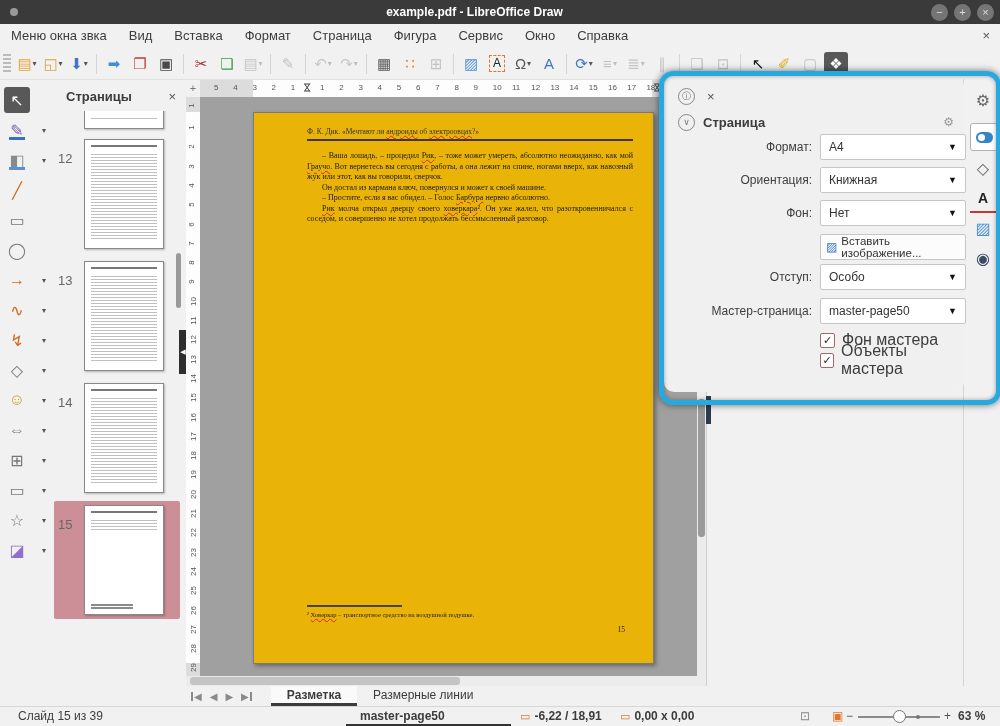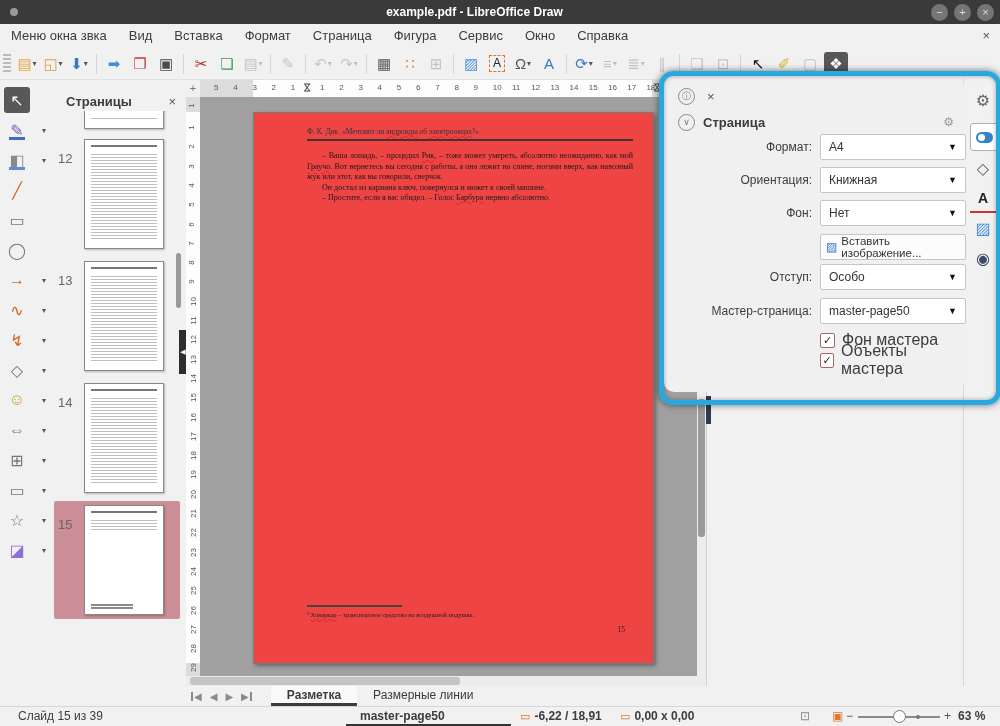--- a/index.html
+++ b/index.html
@@ -36,21 +36,21 @@
   #toolcol{left:0;top:85px;width:52px;height:605px}
   .ltool{position:relative;width:52px;height:30px;display:flex;align-items:center}
   .ltool .box{width:26px;height:26px;margin-left:4px;display:flex;align-items:center;
               justify-content:center;border-radius:3px;position:relative}
   .ltool .box .g{font-size:16px}
   .ltool.active .box{background:#585858}.ltool.active .box .g{color:#fff!important}
   .ltool .caret{position:absolute;right:6px;top:11px}
   .ltool .cbar{left:5px;bottom:3px}
   
   #pagespanel{left:52px;top:85px;width:134px;height:605px;background:#f1f1f1}
-  #pp-head{position:absolute;left:14px;top:4px;right:6px;height:20px;display:flex;align-items:flex-end}
+  #pp-head{position:absolute;left:14px;top:4px;right:6px;height:20px;display:flex;align-items:flex-start}
   #pp-head .t{font-size:13px;font-weight:bold;color:#3c3c3c;flex:1}
   #pp-head .x{color:#555;font-size:13px;padding:0 4px}
   #thumb-list{position:absolute;left:2px;top:26px;width:126px;height:574px;overflow:hidden}
   .trow{position:absolute;left:0;width:126px}
   .tnum{position:absolute;left:4px;top:16px;font-size:13px;color:#666}
   .tpage{position:absolute;left:30px;top:4px;width:78px;height:108px;background:#fff;
          border:1px solid #888;box-shadow:1px 1px 2px rgba(0,0,0,.25)}
   .tpage .tl{margin:5px 6px 0;height:2px;background:#777}
   .tpage .tbody{position:absolute;left:6px;right:6px;
          background:repeating-linear-gradient(#fff 0 2px,#bfbfbf 2px 3px)}
@@ -68,21 +68,21 @@
           background:linear-gradient(to right,#dcdcdc 0 53px,#fdfdfd 53px 452px,#dcdcdc 452px 100%);
           border-bottom:1px solid #c9c9c9}
   #hruler .rnum{position:absolute;top:3px}
   .hmarker{position:absolute;top:2px;font-size:10px;color:#444;transform:rotate(90deg)}
   #vruler{left:186px;top:97px;width:14px;height:579px;font-size:8px;color:#555;
           background:linear-gradient(#dcdcdc 0 15px,#fdfdfd 15px 566px,#dcdcdc 566px 100%);
           border-right:1px solid #c9c9c9}
   #vruler .rnum{position:absolute;left:3px;transform:rotate(-90deg)}
   
   #canvas{left:200px;top:97px;width:497px;height:579px;background:#a0a0a0;overflow:hidden}
-  #page{position:absolute;left:53px;top:15px;width:399px;height:550px;background:#ef4444;
+  #page{position:absolute;left:53px;top:15px;width:399px;height:550px;background:#eab308;
         border:1px solid #7a7a7a;box-shadow:2px 2px 4px rgba(0,0,0,.35)}
   #page-header{position:absolute;left:53px;top:14px;right:20px;font-family:"Liberation Serif",serif;
         font-size:7.5px;color:#333;border-bottom:2.5px solid #433;padding-bottom:3px}
   #page-text{position:absolute;left:53px;top:38px;right:20px;font-family:"Liberation Serif",serif;
         font-size:8px;line-height:10.5px;color:#1a1a1a;text-align:justify}
   .para{text-indent:15px}
   .wavy{text-decoration:underline wavy #d22;text-decoration-thickness:1px;text-underline-offset:1px}
   #footnote-rule{position:absolute;left:53px;top:492px;width:95px;height:2px;background:#444}
   #footnote{position:absolute;left:53px;top:498px;right:20px;font-family:"Liberation Serif",serif;
         font-size:6.5px;color:#222}
@@ -489,20 +489,21 @@
     <span class="rnum" style="top: 566.4px;">29</span>
   </div>
 
 <div class="abs" id="canvas">
   <div id="page">
     <div id="page-header"><span>Ф. К. Дик. «Мечтают ли </span><span class="wavy">андроиды</span><span> об </span><span class="wavy">электроовцах</span><span>?»</span></div>
     <div id="page-text">
         <div class="para"><span>– Ваша лошадь, – процедил </span><span class="wavy">Рик</span><span>, – тоже может умереть, абсолютно неожиданно, как мой </span><span class="wavy">Граучо</span><span>. Вот вернетесь вы сегодня с работы, а она лежит на спине, ногами вверх, как навозный жук или этот, как вы говорили, сверчок.</span></div>
         <div class="para"><span>Он достал из кармана ключ, повернулся и может к своей машине.</span></div>
         <div class="para"><span>– Простите, если я вас обидел. – Голос </span><span class="wavy">Барбура</span><span> нервно абсолютно.</span></div>
+        <div class="para"><span class="wavy">Рик</span><span> молча открыл дверцу своего </span><span class="wavy">ховеркара</span><span>². Он уже жалел, что разоткровенничался с соседом, и совершенно не хотел продолжать бессмысленный разговор.</span></div>
       </div>
     <div id="footnote-rule"></div>
     <div id="footnote"><span>² </span><span class="wavy">Ховеркар</span><span> – транспортное средство на воздушной подушке.</span></div>
     <div id="pagenum">15</div>
   </div>
 </div>
 
 <div class="abs" id="canv-hscroll">
   <div id="canv-hthumb"></div>
 </div>

